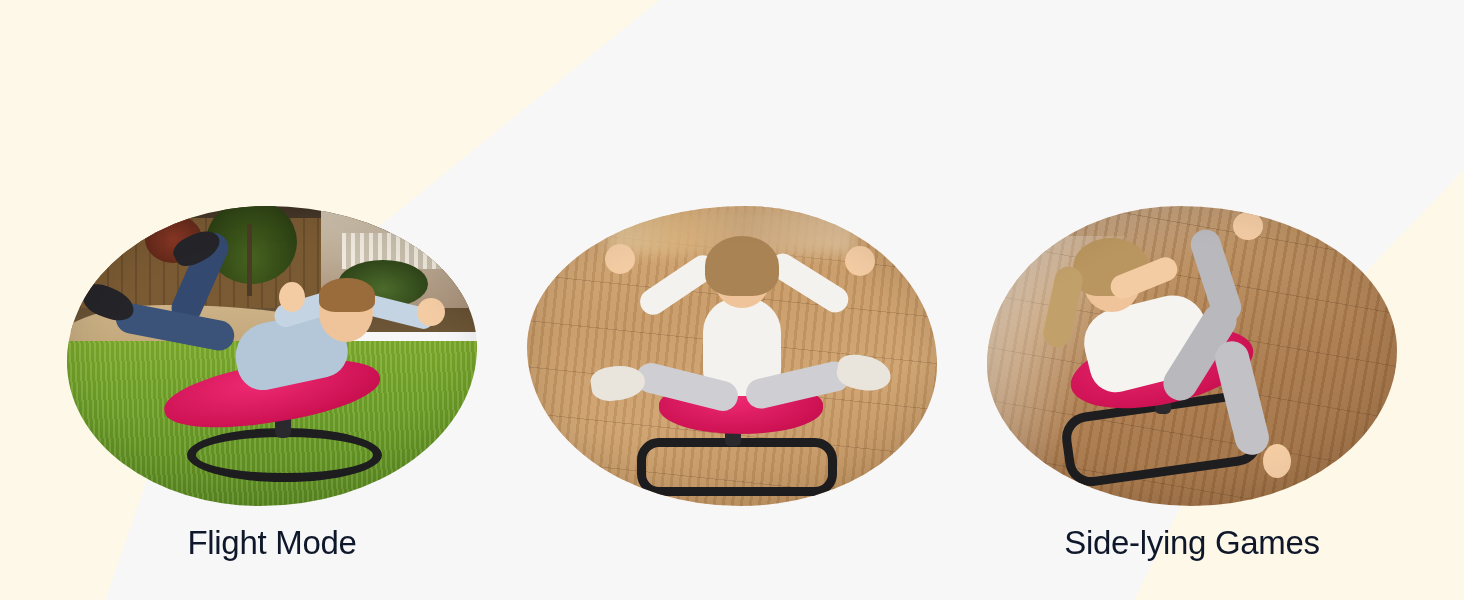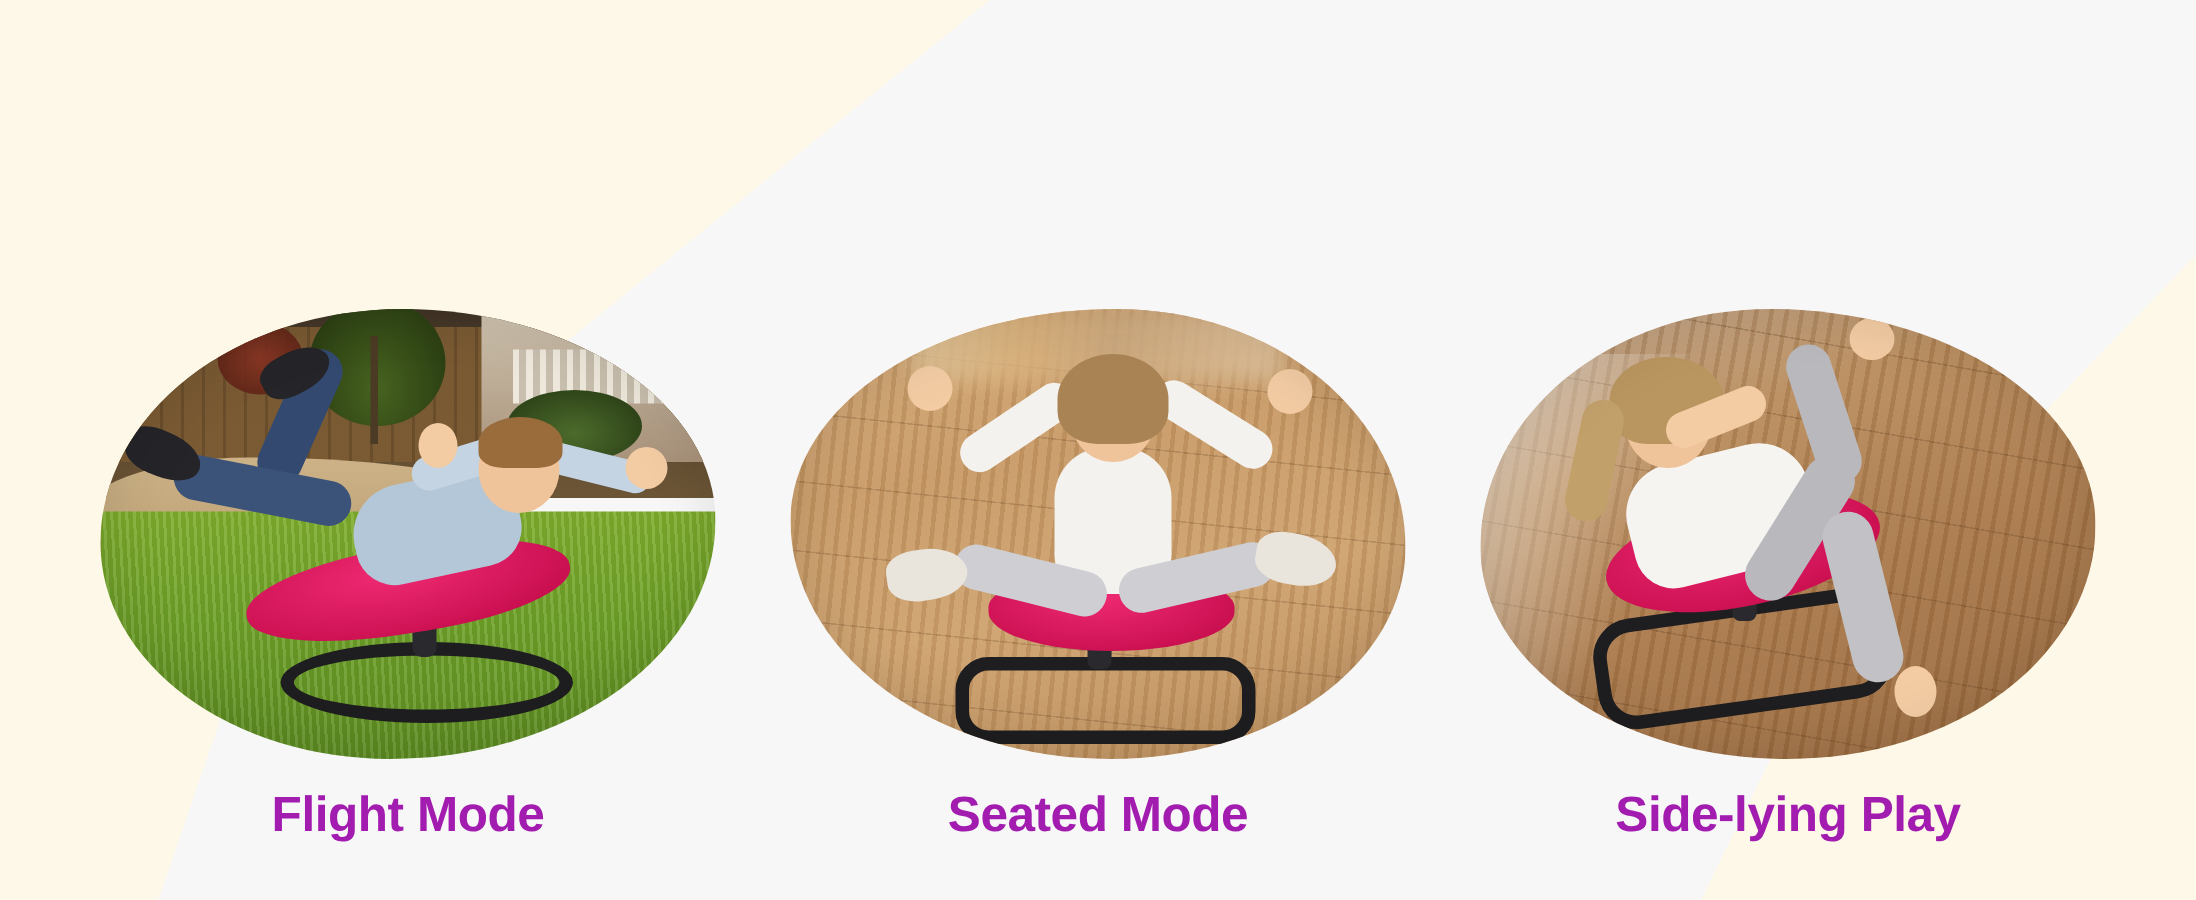--- a/index.html
+++ b/index.html
@@ -70,22 +70,22 @@
     overflow:hidden;
     box-shadow:0 0 0 0 rgba(0,0,0,0);
   }
   .card:nth-child(1) .blob{ border-radius:49% 51% 53% 47% / 52% 47% 53% 48%; }
   .card:nth-child(2) .blob{ border-radius:53% 47% 48% 52% / 47% 53% 47% 53%; }
   .card:nth-child(3) .blob{ border-radius:47% 53% 50% 50% / 53% 48% 52% 47%; }
 
   .mode-label{
     margin-top:18px;
     font-size:33px;
-    font-weight:700;
-    color:#a21caf;
+    font-weight:400;
+    color:#0f172a;
     letter-spacing:-0.3px;
     white-space:nowrap;
   }
 
   
   .scene{ position:absolute; inset:0; }
 
   
   .sky1{ position:absolute; left:0; top:0; width:100%; height:42%;
          background:linear-gradient(180deg,#3f3325 0%,#584531 40%,#6d5636 100%); }
@@ -205,21 +205,20 @@
           <div class="head" style="left:318px; top:40px;  width:30px; height:30px; background:#f3cca4;"></div>
           <div class="head" style="left:186px; top:40px;  width:58px; height:62px; background:#f0c49b;"></div>
           <div class="head" style="left:178px; top:30px;  width:74px; height:60px; background:#a98354; border-radius:50% 50% 36% 36%;"></div>
           <div class="limb" style="left:108px; top:166px; width:104px;height:30px; background:#cfcfd3; transform:rotate(14deg);"></div>
           <div class="limb" style="left:218px; top:164px; width:106px;height:30px; background:#cfcfd3; transform:rotate(-13deg);"></div>
           <div class="shoe shoe-l" style="left:64px;  top:160px; width:54px; height:34px; transform:rotate(-8deg);"></div>
           <div class="shoe shoe-l" style="left:310px; top:150px; width:54px; height:34px; transform:rotate(10deg);"></div>
         </div>
         <div class="vignette"></div>
       </div>
-      <div class="mode-label">Seated Mode</div>
     </div>
 
     <div class="card">
       <div class="blob">
         <div class="scene">
           <div class="wood3"></div>
           <div class="light3"></div>
 
           <div class="base" style="left:76px;  top:196px; width:198px; height:74px; border-radius:26px; transform:rotate(-8deg);"></div>
           <div class="post" style="left:168px; top:178px; width:16px; height:30px; border-radius:5px;"></div>
@@ -232,17 +231,17 @@
           <div class="limb" style="left:238px; top:134px; width:34px; height:116px;background:#c2c2c6; transform:rotate(-14deg);"></div>
           <div class="head" style="left:246px; top:6px;   width:30px; height:28px; background:#f3cca4;"></div>
           <div class="head" style="left:276px; top:238px; width:28px; height:34px; background:#f3cca4;"></div>
           <div class="head" style="left:96px;  top:44px;  width:58px; height:62px; background:#f0c49b;"></div>
           <div class="head" style="left:86px;  top:32px;  width:76px; height:58px; background:#b9955f; border-radius:50% 50% 34% 34%;"></div>
           <div class="limb" style="left:62px;  top:60px;  width:28px; height:82px; background:#c2a06a; transform:rotate(12deg); border-radius:40px;"></div>
           <div class="limb" style="left:122px; top:60px;  width:70px; height:24px; background:#f3cca4; transform:rotate(-22deg);"></div>
         </div>
         <div class="vignette"></div>
       </div>
-      <div class="mode-label">Side-lying Play</div>
+      <div class="mode-label">Side-lying Games</div>
     </div>
 
   </div>
 </div>
 
 </body></html>

